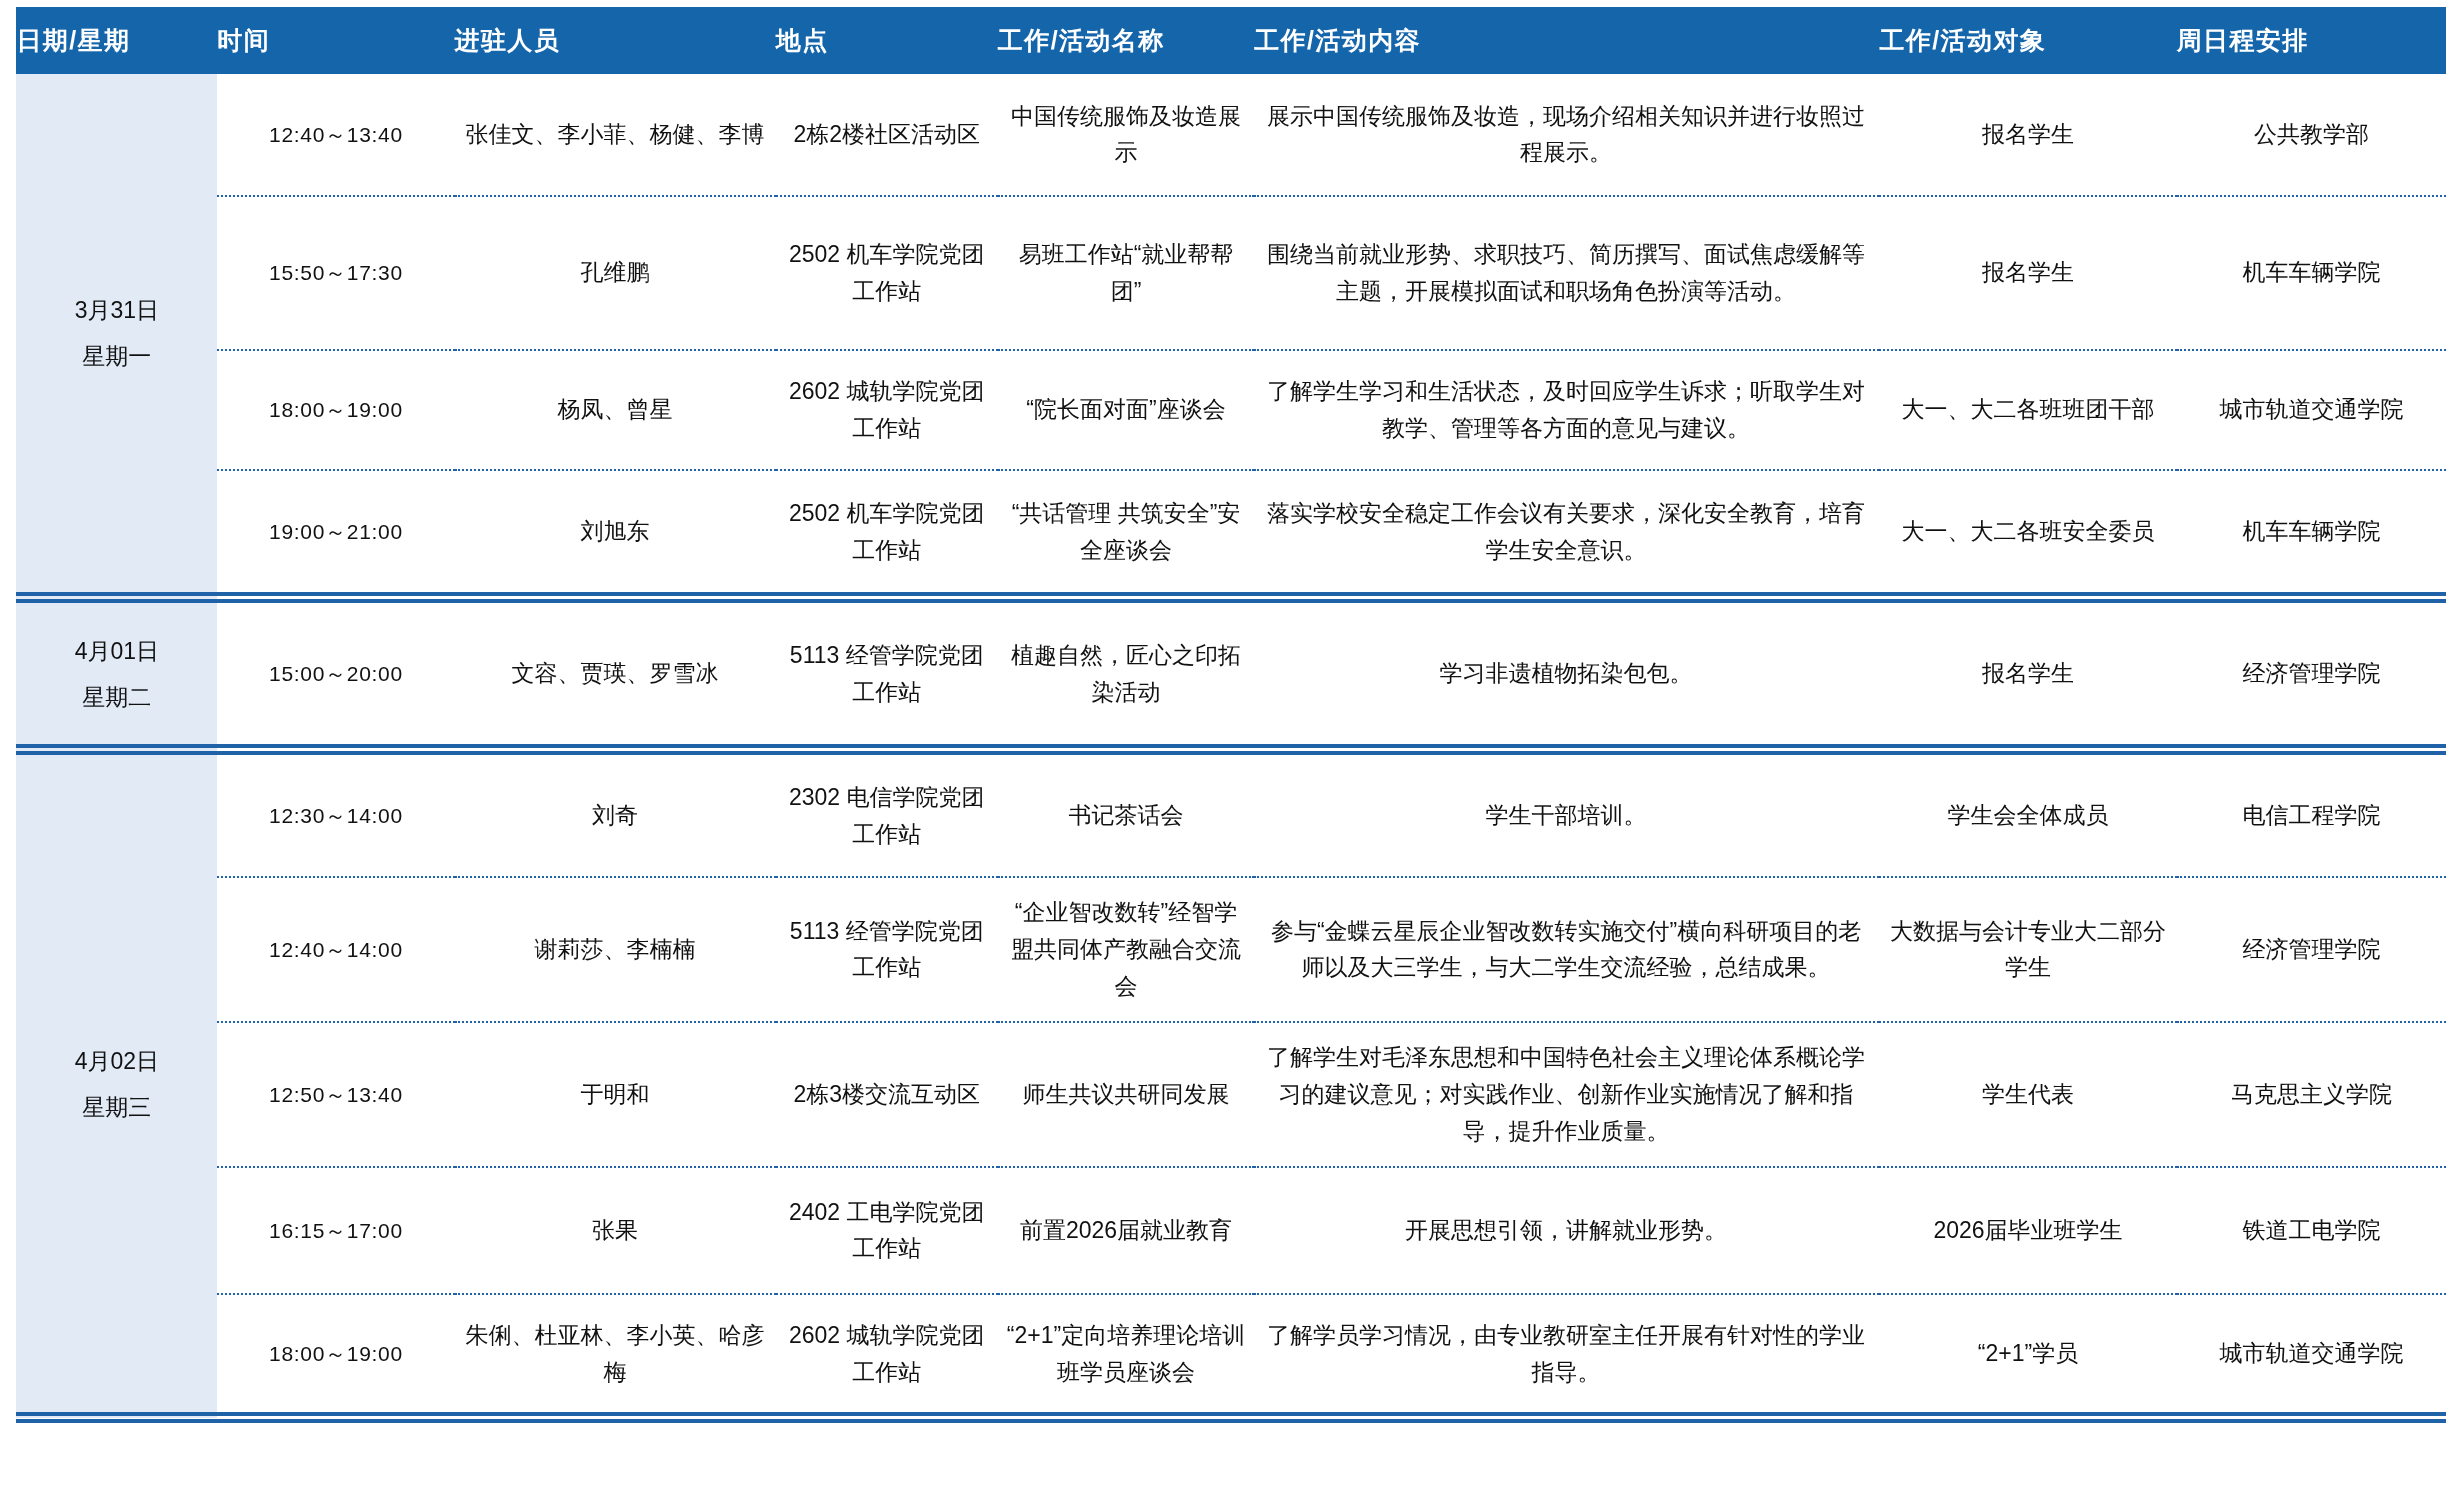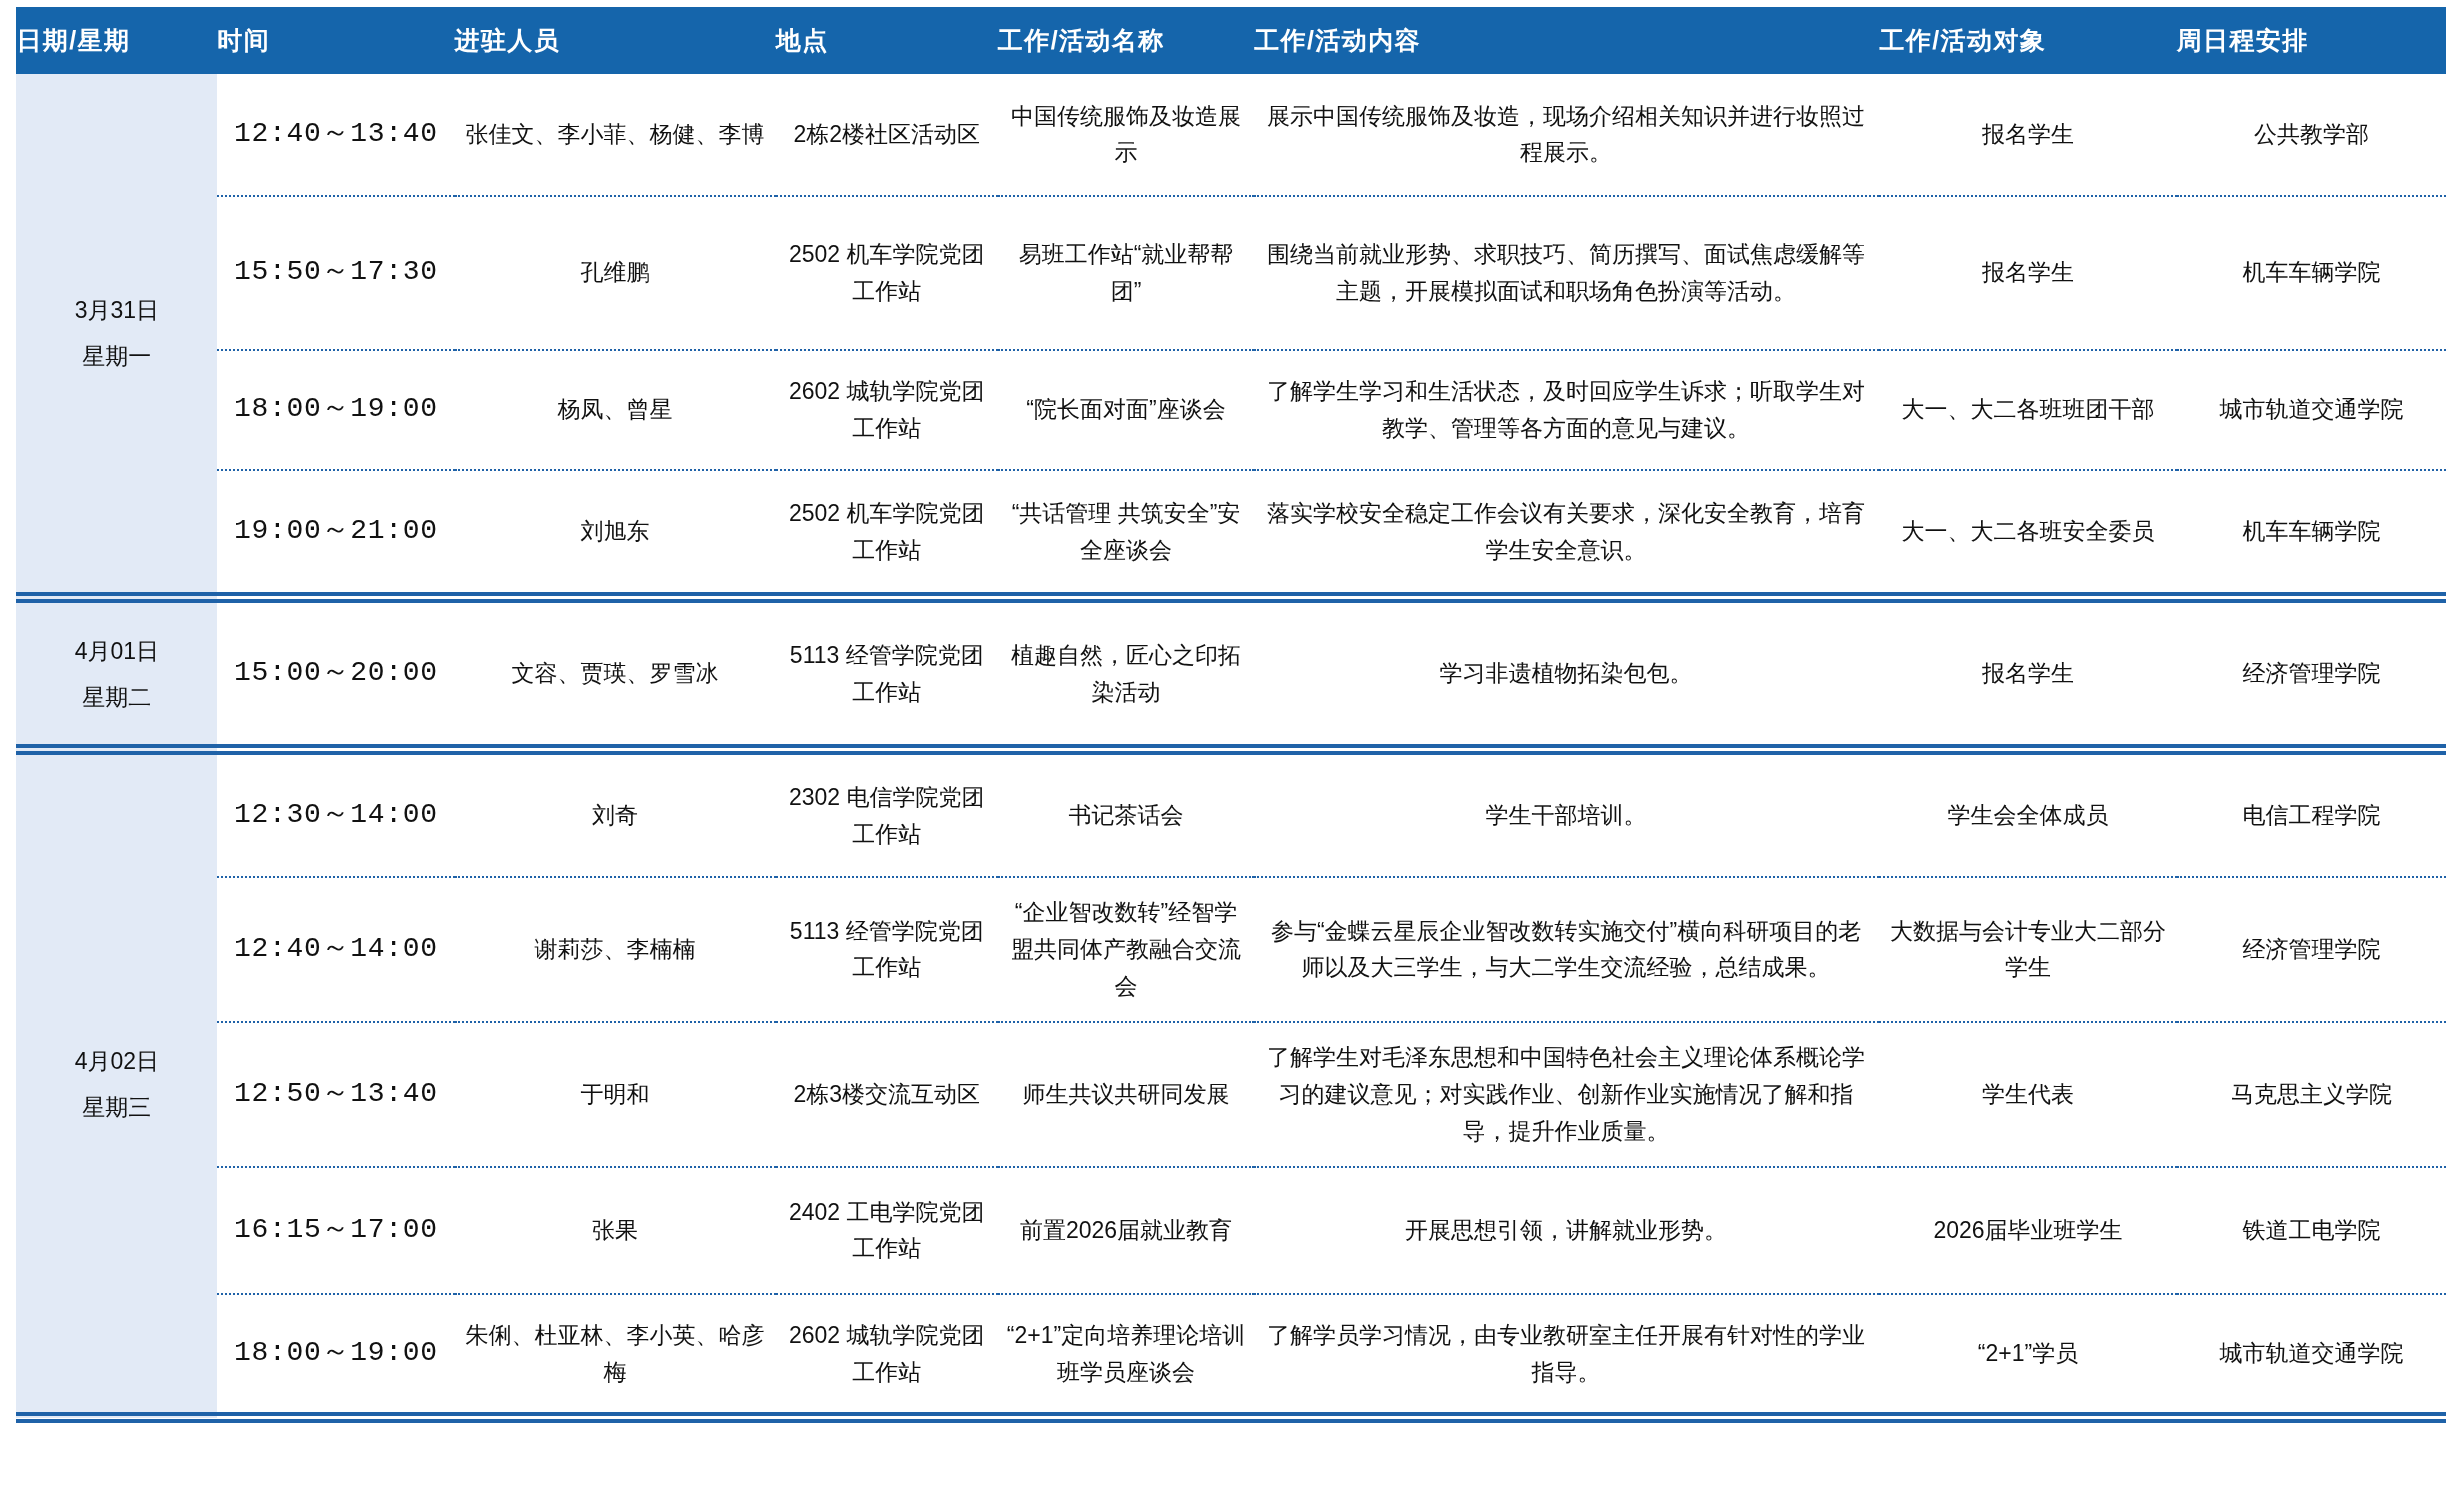--- a/index.html
+++ b/index.html
@@ -53,21 +53,21 @@
   td.date-cell{
     background:var(--date_col_bg);
     line-height:2.0;
     padding:0 5.5px;
     margin-left:24px;
   }
   td.content-cell{
     text-align:center;
     padding:4.1px 11px 4.1px 9.6px;
   }
-  td.time-cell{font-size:28px;letter-spacing:0.7px;font-family:Liberation Mono, monospace;}
+  td.time-cell{font-size:21px;letter-spacing:0.7px;}
   tbody.day-group + tbody.day-group{border-top:11px double var(--line_color);}
   tbody.day-group tr + tr td{border-top:2px dotted var(--line_color);}
   tr.rh178{height:122px;} tr.rh226{height:154px;} tr.rh176{height:120px;}
   tr.rh188{height:128px;} tr.rh222{height:152px;padding-left:39px;} tr.rh186{height:127px;}
   tr.rh212{height:145px;} tr.rh182{height:124px;}
 </style>
 </head>
 <body>
 
 <div class="page">

